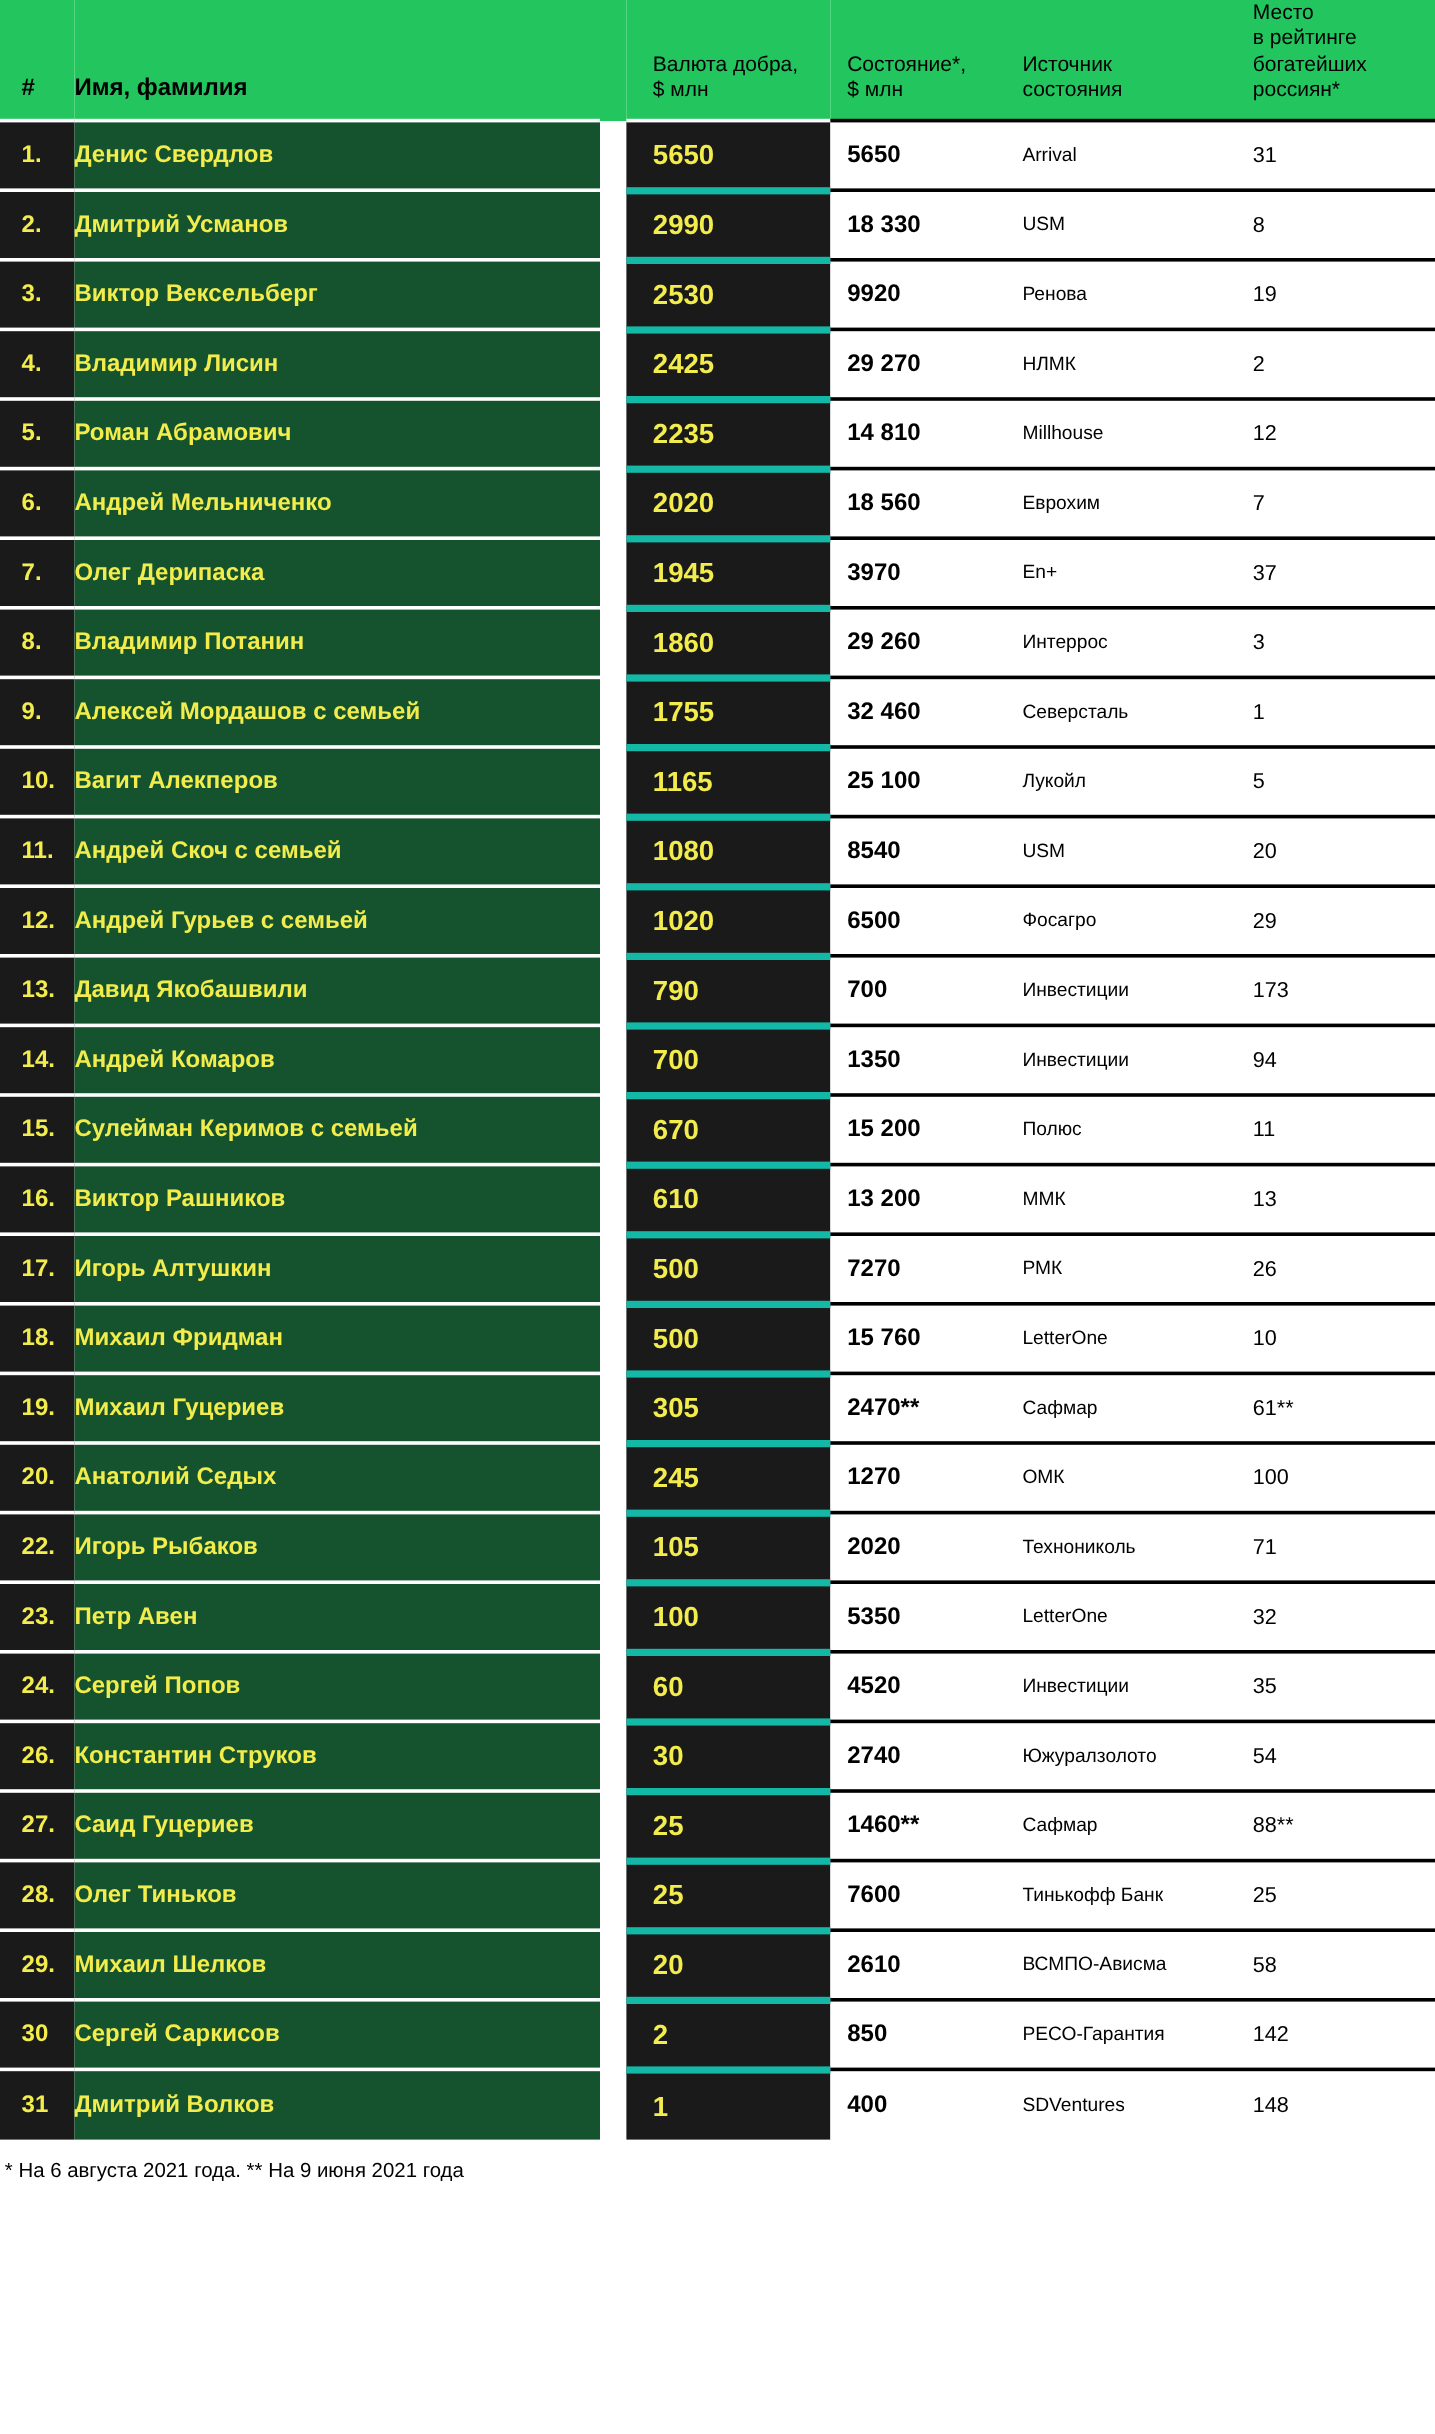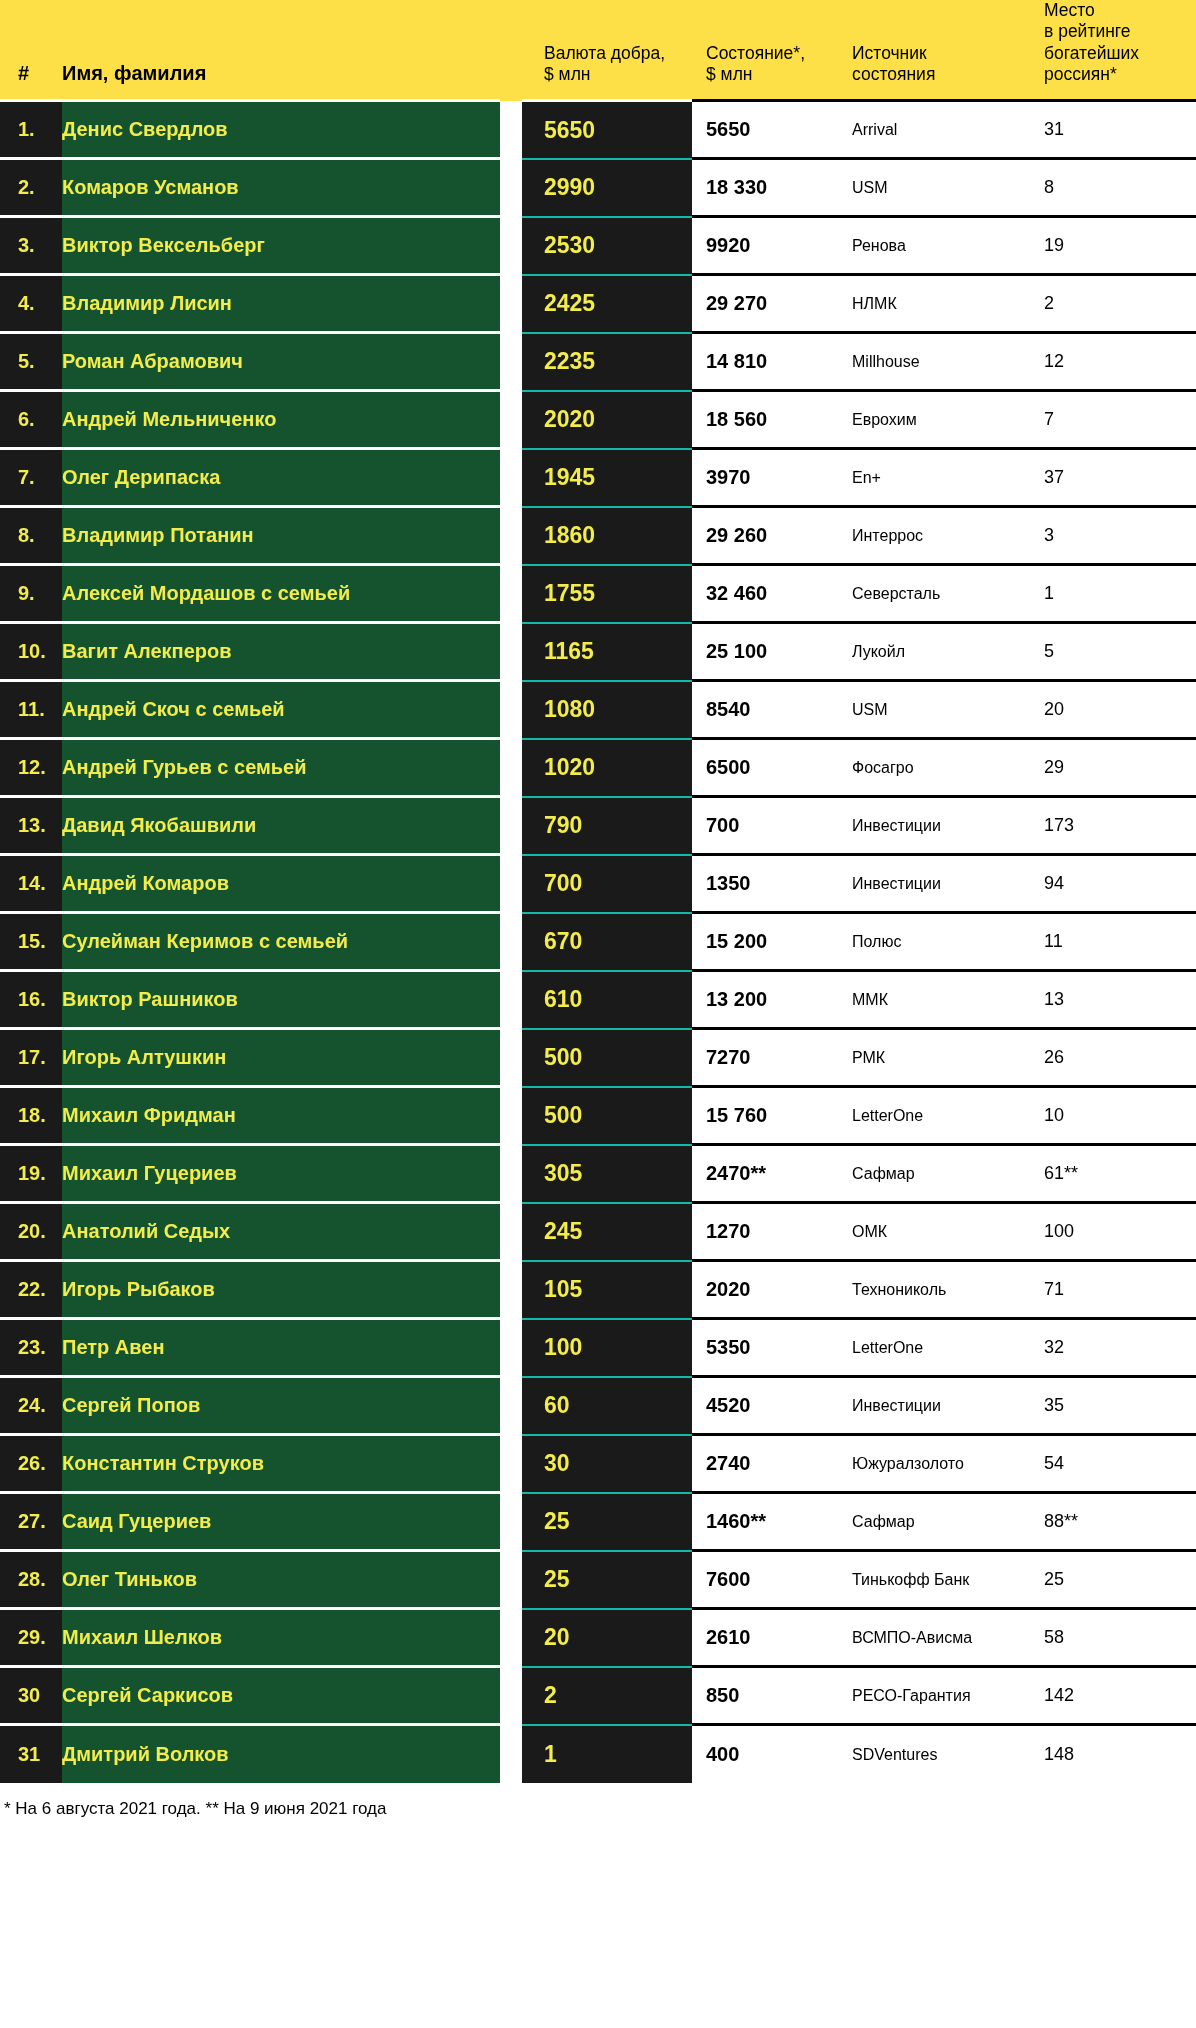--- a/index.html
+++ b/index.html
@@ -30,21 +30,21 @@
   col.c-src    { width: 190px; }
   col.c-place  { width: 166px; }
 
   thead th {
     vertical-align: bottom;
     text-align: left;
     padding: 0 0 14px 0;
     font-weight: bold;
     font-size: 19px;
     color: #000000;
-    background: #fde047;
+    background: #22c55e;
     line-height: 1.22;
   }
   thead th.h-rank { padding-left: 18px; font-size: 20px; }
   thead th.h-name { padding-left: 0px; font-size: 20px; margin-left: 37px; }
   thead th.h-cur { padding-left: 22px; font-weight: normal; font-size: 17.5px; }
   thead th.h-wealth { padding-left: 14px; font-weight: normal; font-size: 17.5px; }
   thead th.h-src { padding-left: 12px; font-weight: normal; font-size: 17.5px; }
   thead th.h-place { padding-left: 14px; font-weight: normal; font-size: 17.5px; }
   thead th.h-gap { padding: 0; }
 
@@ -72,21 +72,21 @@
   }
   td.cell-gap {
     background: #ffffff;
   }
   td.cell-cur {
     background: #1a1a1a;
     color: #f2ec4c;
     font-weight: bold;
     font-size: 23px;
     padding-left: 22px;
-    border-top: 2px solid #14b8a6;
+    border-top: 6px solid #14b8a6;
   }
   td.cell-wealth {
     background: #ffffff;
     color: #000000;
     font-weight: bold;
     font-size: 20px;
     padding-left: 14px;
     border-top: 3px solid #000000;
   }
   td.cell-src {
@@ -151,21 +151,21 @@
           <td class="cell-rank">1.</td>
           <td class="cell-name">Денис Свердлов</td>
           <td class="cell-gap"></td>
           <td class="cell-cur">5650</td>
           <td class="cell-wealth">5650</td>
           <td class="cell-src">Arrival</td>
           <td class="cell-place">31</td>
         </tr>
         <tr>
           <td class="cell-rank">2.</td>
-          <td class="cell-name">Комаров Усманов</td>
+          <td class="cell-name">Дмитрий Усманов</td>
           <td class="cell-gap"></td>
           <td class="cell-cur">2990</td>
           <td class="cell-wealth">18 330</td>
           <td class="cell-src">USM</td>
           <td class="cell-place">8</td>
         </tr>
         <tr>
           <td class="cell-rank">3.</td>
           <td class="cell-name">Виктор Вексельберг</td>
           <td class="cell-gap"></td>

